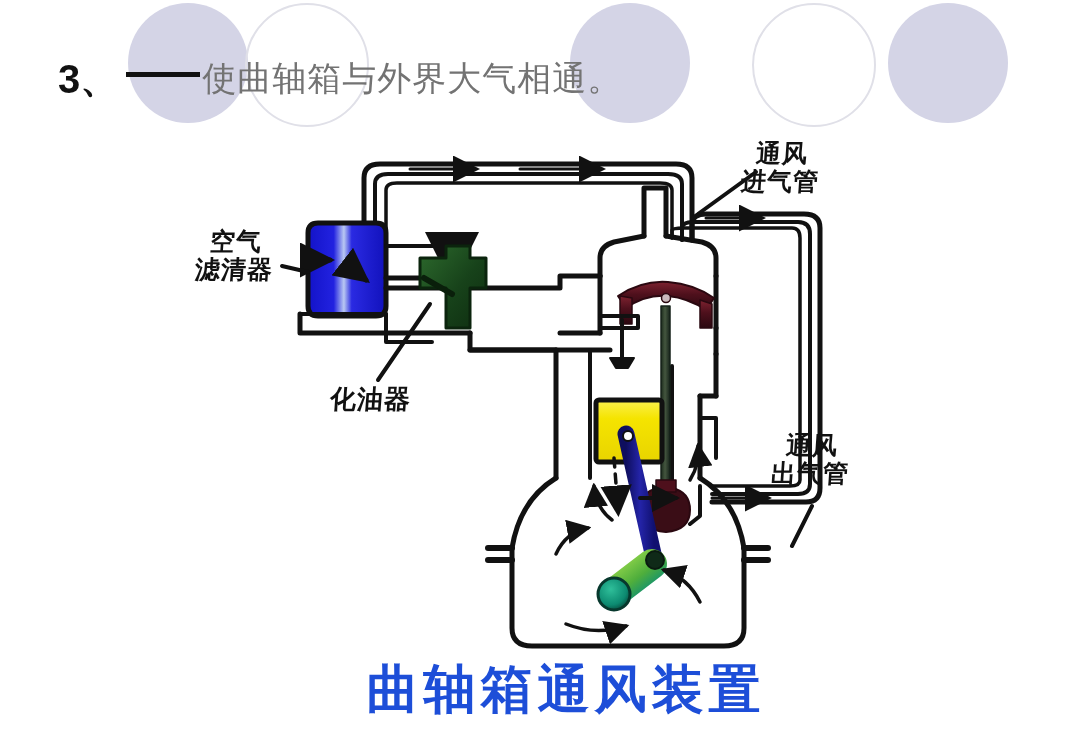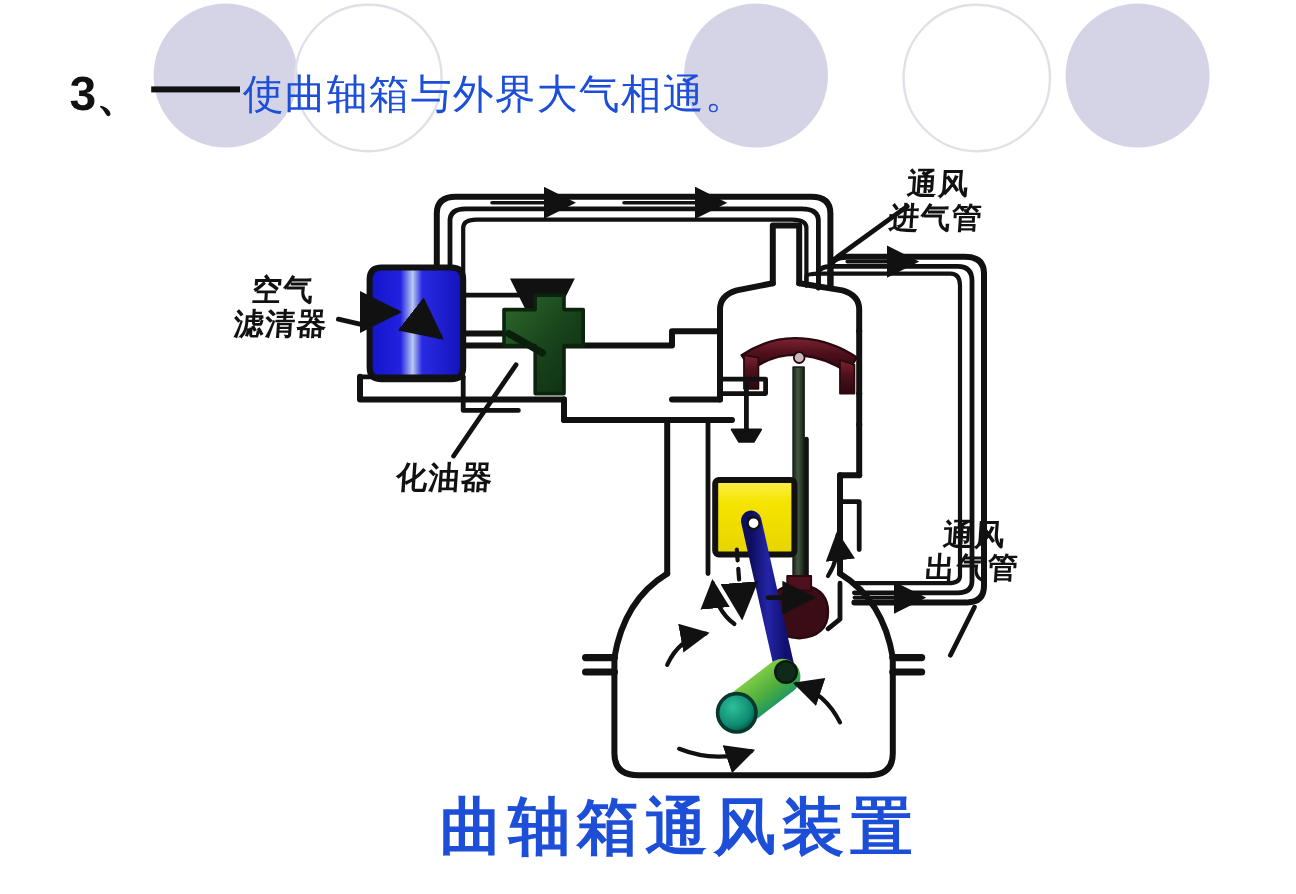--- a/index.html
+++ b/index.html
@@ -30,21 +30,21 @@
   .heading .topic{
     font-family:"DejaVu Serif","Liberation Serif",serif;
     font-weight:bold;font-size:40px;color:#111;letter-spacing:1px;
   }
   .heading .dash{
     display:inline-block;width:74px;height:5px;background:#111;
     margin:0 2px 10px 2px;vertical-align:middle;
   }
   .heading .tail{
     font-family:Liberation Serif, serif;
-    font-size:34px;color:#1d4ed8;letter-spacing:1px;
+    font-size:34px;color:#737373;letter-spacing:1px;
   }
 
   
   .diagram{position:absolute;left:0;top:128px;width:1080px;height:560px;}
   .diagram svg{display:block;}
 
   
   .label{
     position:absolute;
     font-family:"DejaVu Sans","Liberation Sans",sans-serif;

